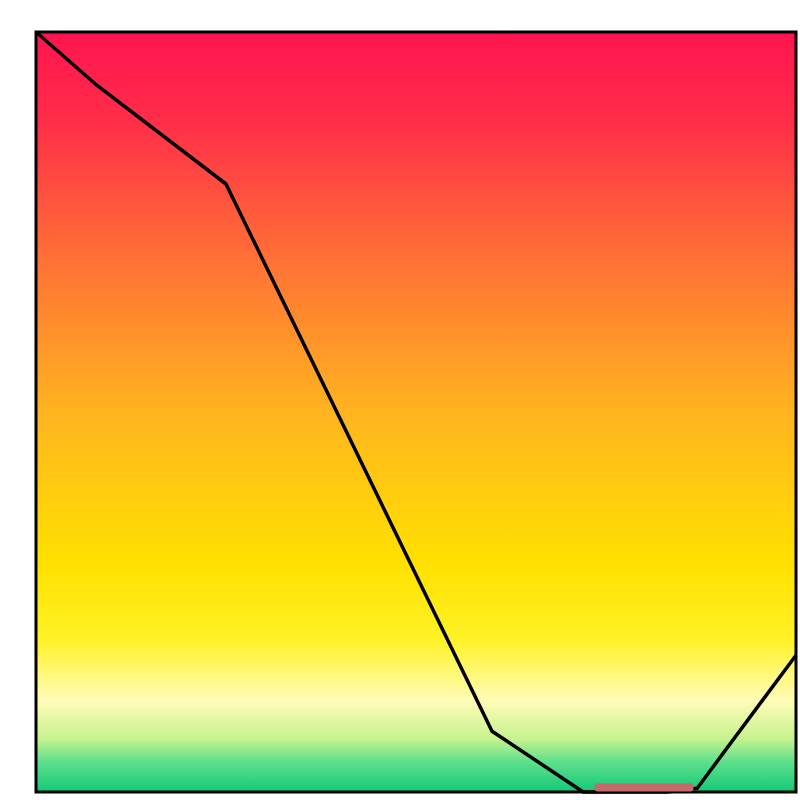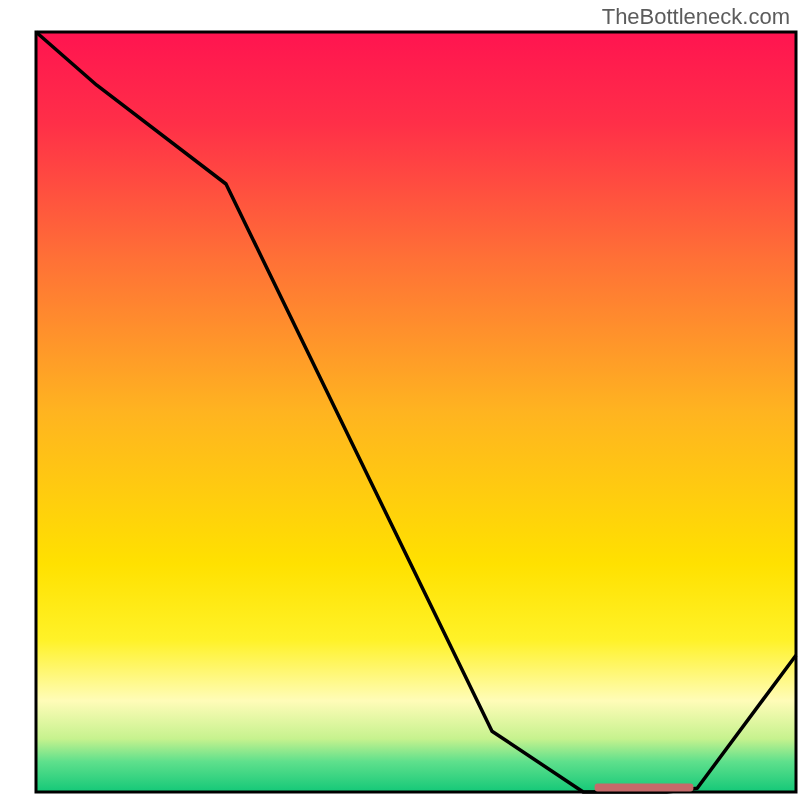--- a/index.html
+++ b/index.html
@@ -25,21 +25,20 @@
     z-index: 10;
   }
   svg {
     display: block;
   }
 </style>
 </head>
 <body>
 
 <div class="chart-container">
-  <div class="watermark">TheBottleneck.com</div>
   <svg id="chart-svg" width="800" height="800" viewBox="0 0 800 800">
     <defs>
       <linearGradient id="heat" x1="0" y1="0" x2="0" y2="1">
           <stop offset="0%" stop-color="#ff1450"></stop>
           <stop offset="12%" stop-color="#ff2f48"></stop>
           <stop offset="30%" stop-color="#ff7136"></stop>
           <stop offset="50%" stop-color="#ffb420"></stop>
           <stop offset="70%" stop-color="#ffe100"></stop>
           <stop offset="80%" stop-color="#fff228"></stop>
           <stop offset="88%" stop-color="#fffcb8"></stop>

